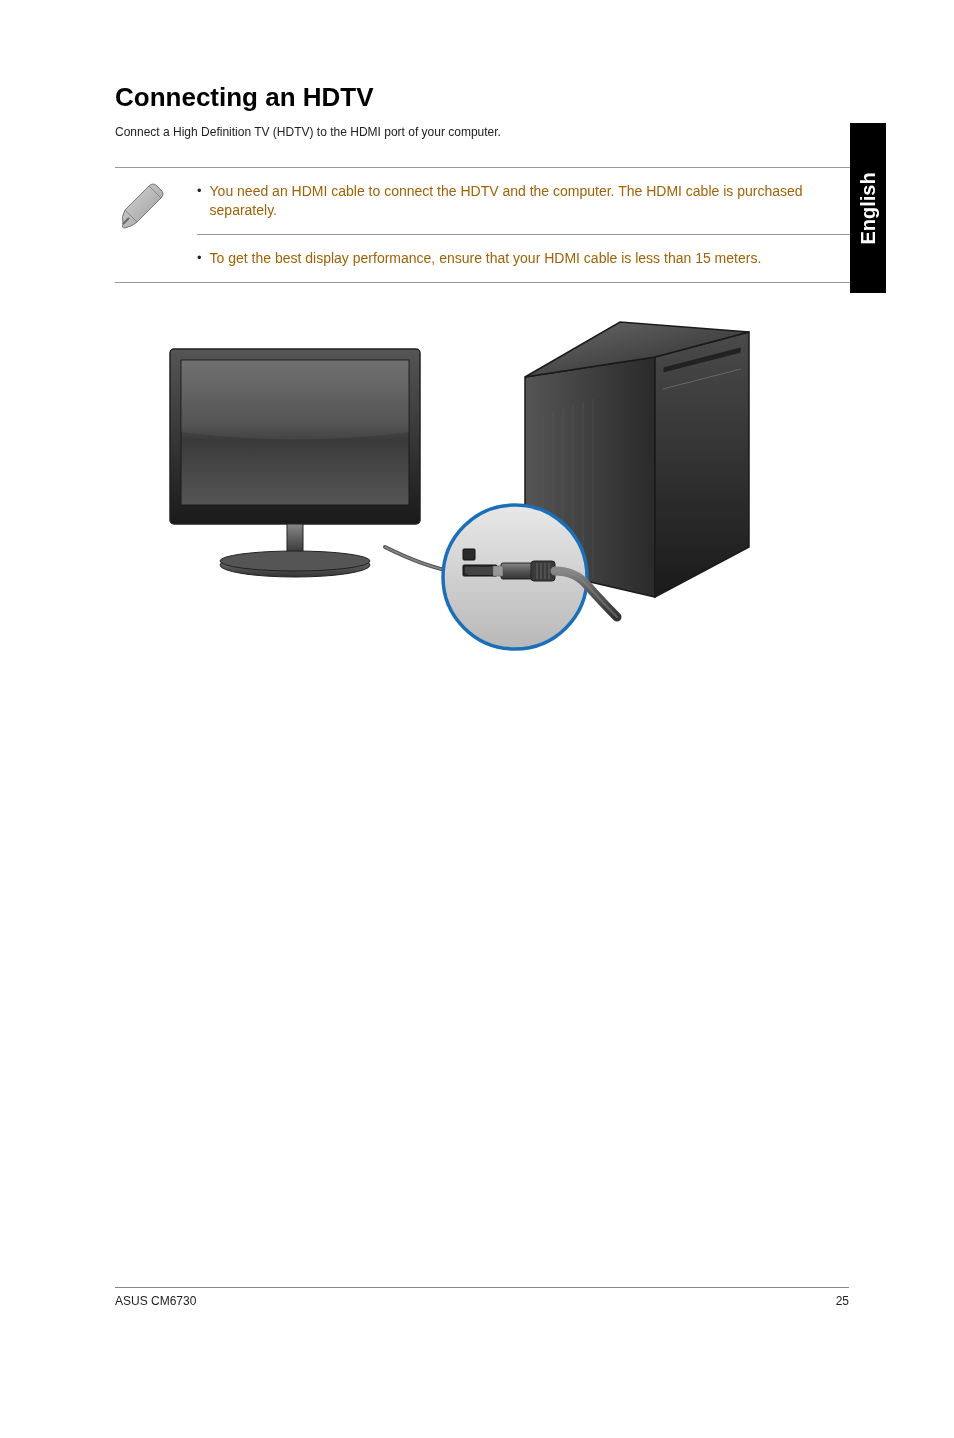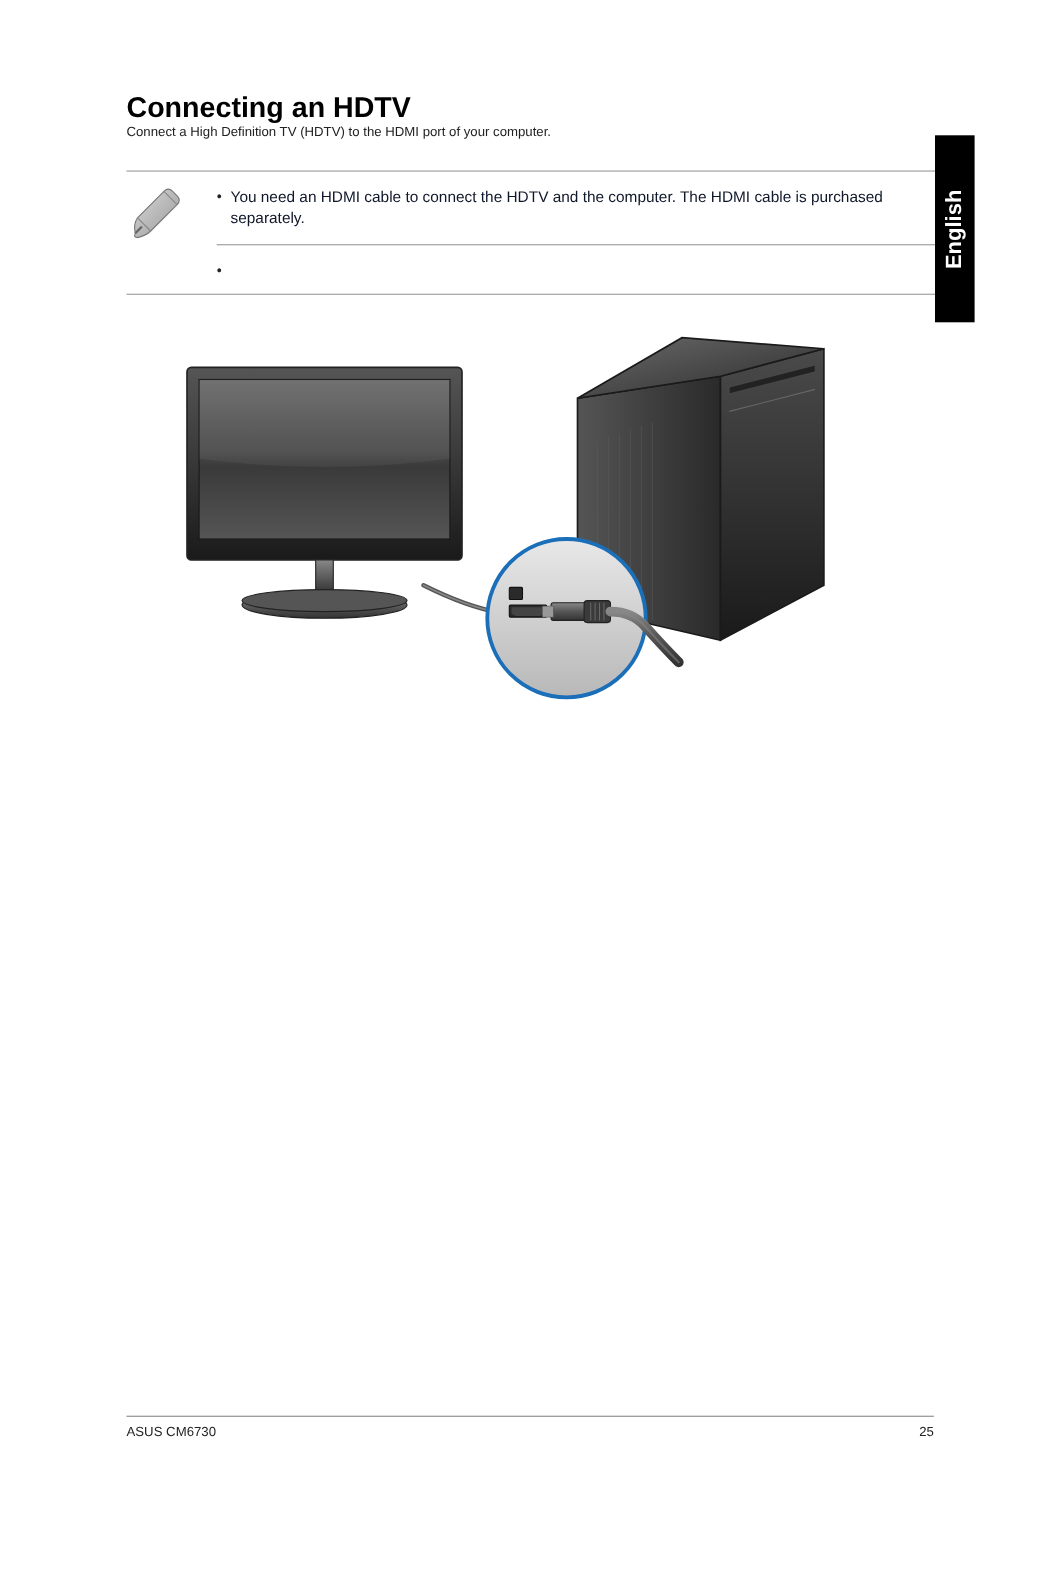--- a/index.html
+++ b/index.html
@@ -14,20 +14,21 @@
       background: #fff;
       position: relative;
     }
     .page-content {
       padding: 82px 90px 0 115px;
     }
     .heading {
       font-size: 26px;
       font-weight: bold;
       color: #000;
+      margin-bottom: 12px;
     }
     .intro-text {
       font-size: 12px;
       color: #222;
       margin-bottom: 28px;
     }
     .note-block {
       display: flex;
       align-items: flex-start;
       gap: 22px;
@@ -54,21 +55,21 @@
       border-bottom: none;
     }
     .bullet {
       font-size: 13px;
       color: #222;
       flex-shrink: 0;
       padding-top: 1px;
     }
     .note-text {
       font-size: 14px;
-      color: #0f172a;
+      color: #a16207;
       line-height: 1.35;
     }
     .side-tab {
       position: absolute;
       right: 68px;
       top: 123px;
       width: 36px;
       height: 170px;
       background: #000;
       color: #fff;
@@ -129,20 +130,21 @@
         <path d="M 8 44 L 14 38" stroke="#666" stroke-width="2" fill="none"></path>
       </svg>
     </div>
     <div class="note-content">
       <div class="note-item">
         <span class="bullet">•</span>
         <span class="note-text">You need an HDMI cable to connect the HDTV and the computer. The HDMI cable is purchased separately.</span>
       </div>
       <div class="note-item">
         <span class="bullet">•</span>
+        <span class="note-text">To get the best display performance, ensure that your HDMI cable is less than 15 meters.</span>
       </div>
     </div>
   </div>
 
   <div class="illustration">
     <svg width="660" height="350" viewBox="0 0 660 350">
       <defs>
         <linearGradient id="screenGrad" x1="0%" y1="0%" x2="0%" y2="100%">
           <stop offset="0%" stop-color="#6a6a6a"></stop>
           <stop offset="45%" stop-color="#4a4a4a"></stop>

